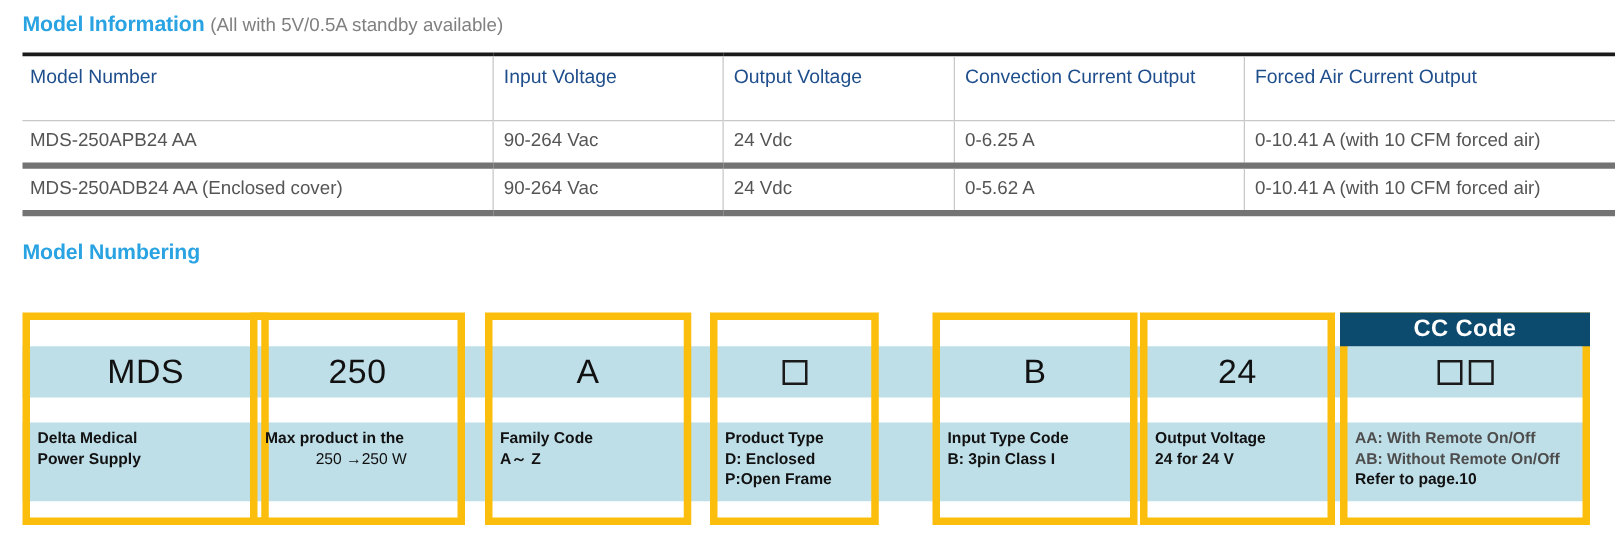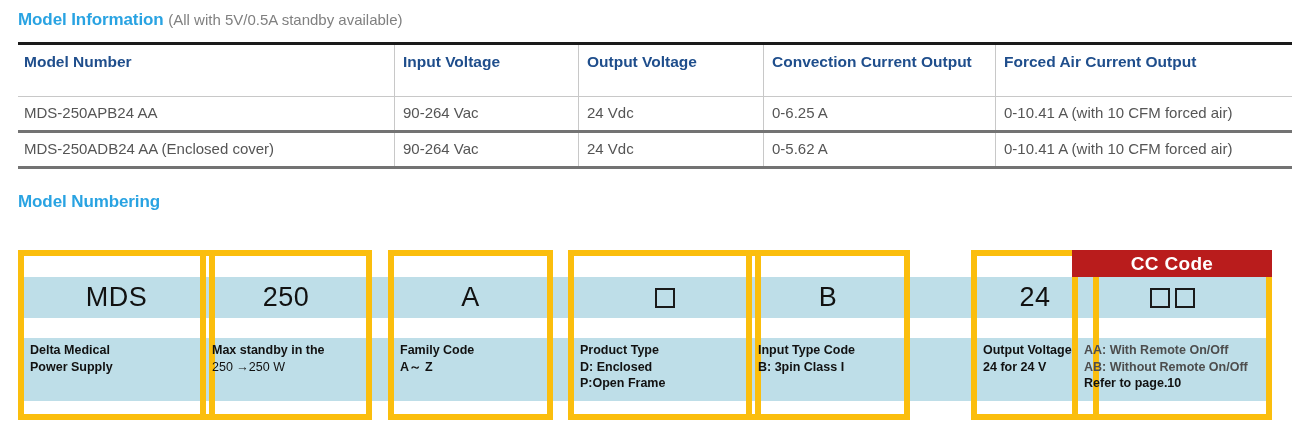--- a/index.html
+++ b/index.html
@@ -42,37 +42,37 @@
     left: 18px;
     top: 42px;
     width: 1256px;
     border-collapse: collapse;
     table-layout: fixed;
   }
   .spec-table thead th {
     text-align: left;
     vertical-align: top;
     font-size: 15.5px;
-    font-weight: bold;
+    font-weight: normal;
     color: #1F4E8C;
     padding: 8px 8px 24px 8px;
     border-top: 3px solid #1a1a1a;
     border-bottom: 1px solid #c8c8c8;
     border-left: 1px solid #c8c8c8;
     line-height: 1.22;
   }
   .spec-table thead th:first-child {
     border-left: none;
     padding-left: 6px;
   }
   .spec-table tbody td {
     font-size: 15px;
     color: #555555;
     padding: 7px 8px 8px 8px;
-    border-bottom: 3px solid #737373;
+    border-bottom: 5px solid #737373;
     border-left: 1px solid #c8c8c8;
     white-space: nowrap;
     line-height: 1.2;
   }
   .spec-table tbody td:first-child {
     border-left: none;
     padding-left: 6px;
   }
   .col-model   { width: 362px; }
   .col-input   { width: 167px; }
@@ -118,21 +118,21 @@
     font-size: 27px;
     color: #111111;
     letter-spacing: 0.5px;
   }
   .nbox .gray-head {
     position: absolute;
     left: -6px;
     right: -6px;
     top: -6px;
     height: 27px;
-    background: #b91c1c;
+    background: #0c4a6e;
     display: flex;
     align-items: center;
     justify-content: center;
     font-size: 19px;
     font-weight: bold;
     color: #ffffff;
     letter-spacing: 0.3px;
   }
   .nbox .desc-row {
     position: absolute;
@@ -142,20 +142,21 @@
     height: 63px;
     padding: 4px 0 0 6px;
     box-sizing: border-box;
     font-size: 12.5px;
     font-weight: bold;
     color: #111111;
     line-height: 1.33;
   }
   .nbox .desc-row .plain {
     font-weight: normal;
+    text-align: center;
   }
   .nbox .desc-row .muted {
     color: #4d4d4d;
   }
 
   
   .sqglyph {
     display: inline-block;
     width: 20px;
     height: 20px;
@@ -213,53 +214,53 @@
     <div class="code-row">MDS</div>
     <div class="desc-row">
       <div>Delta Medical</div>
       <div>Power Supply</div>
     </div>
   </div>
 
   <div class="nbox" style="left:200px; width:172px;">
     <div class="code-row">250</div>
     <div class="desc-row">
-      <div>Max standby in the</div>
+      <div>Max product in the</div>
       <div class="plain">250 →250 W</div>
     </div>
   </div>
 
   <div class="nbox" style="left:388px; width:165px;">
     <div class="code-row">A</div>
     <div class="desc-row">
       <div>Family Code</div>
       <div>A～ Z</div>
     </div>
   </div>
 
-  <div class="nbox" style="left:568px; width:193px;">
+  <div class="nbox" style="left:568px; width:135px;">
     <div class="code-row">
       <span class="sqglyph"></span>
     </div>
     <div class="desc-row">
       <div>Product Type</div>
       <div>D: Enclosed</div>
       <div>P:Open Frame</div>
     </div>
   </div>
 
   <div class="nbox" style="left:746px; width:164px;">
     <div class="code-row">B</div>
     <div class="desc-row">
       <div>Input Type Code</div>
       <div>B: 3pin Class I</div>
     </div>
   </div>
 
-  <div class="nbox" style="left:971px; width:128px;">
+  <div class="nbox" style="left:912px; width:156px;">
     <div class="code-row">24</div>
     <div class="desc-row">
       <div>Output Voltage</div>
       <div>24 for 24 V</div>
     </div>
   </div>
 
   <div class="nbox" style="left:1072px; width:200px;">
     <div class="gray-head">CC Code</div>
     <div class="code-row">

